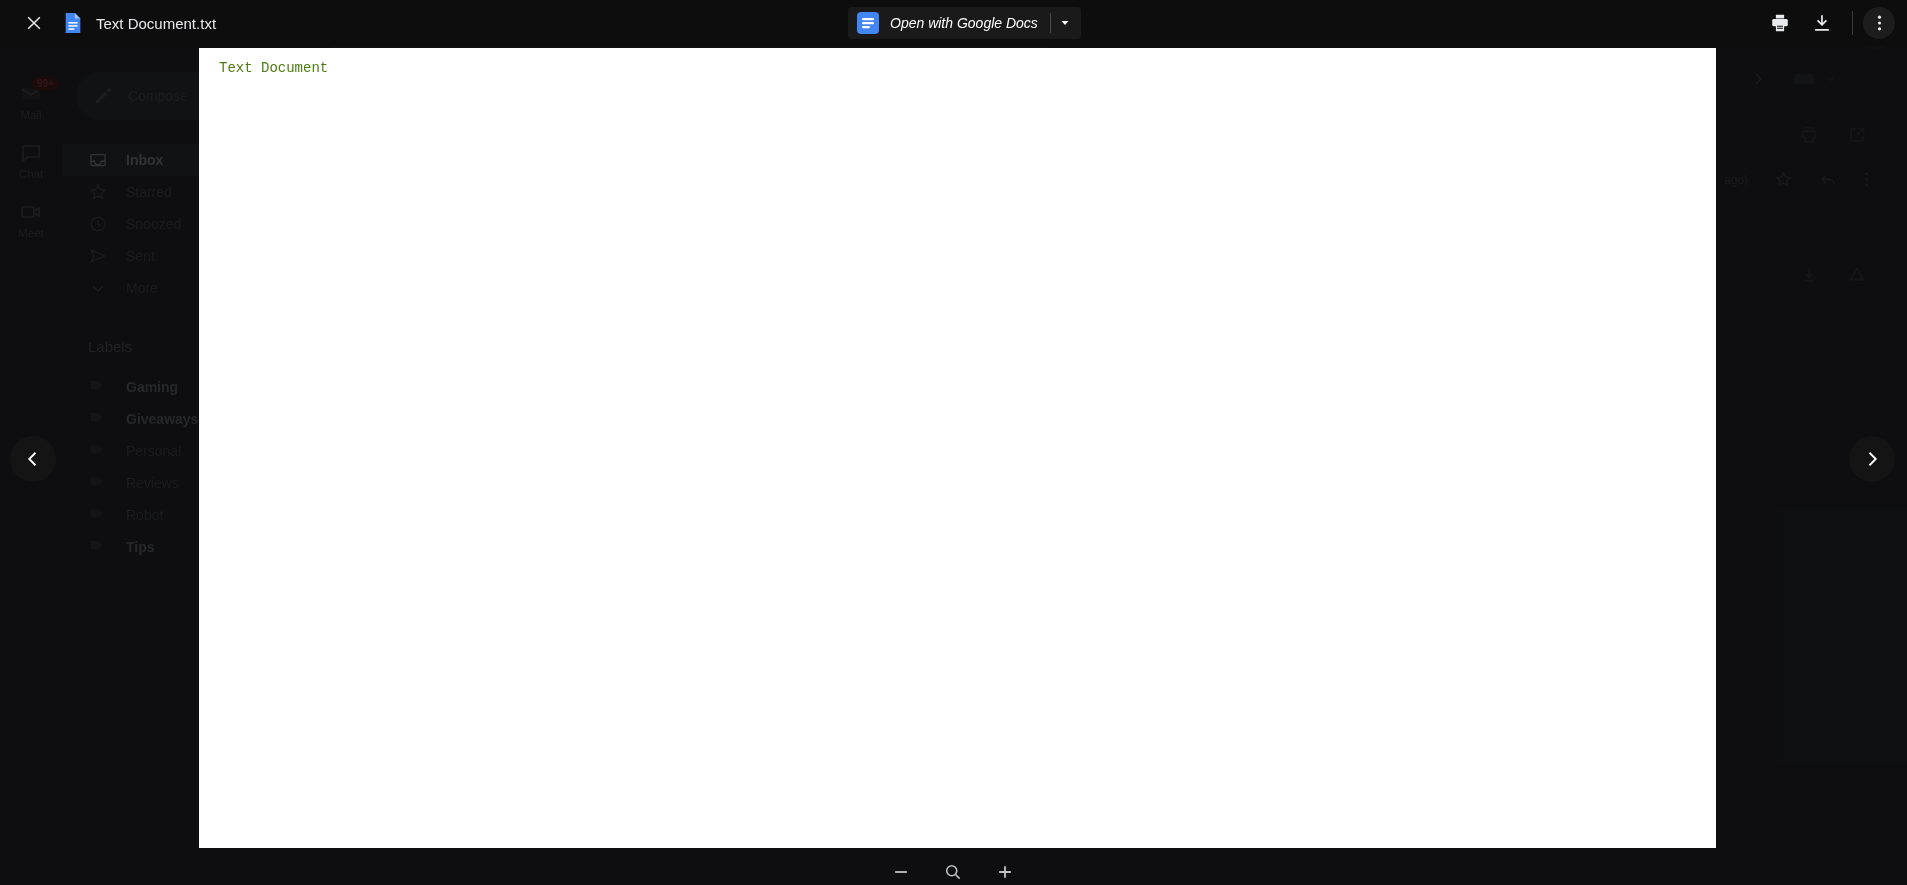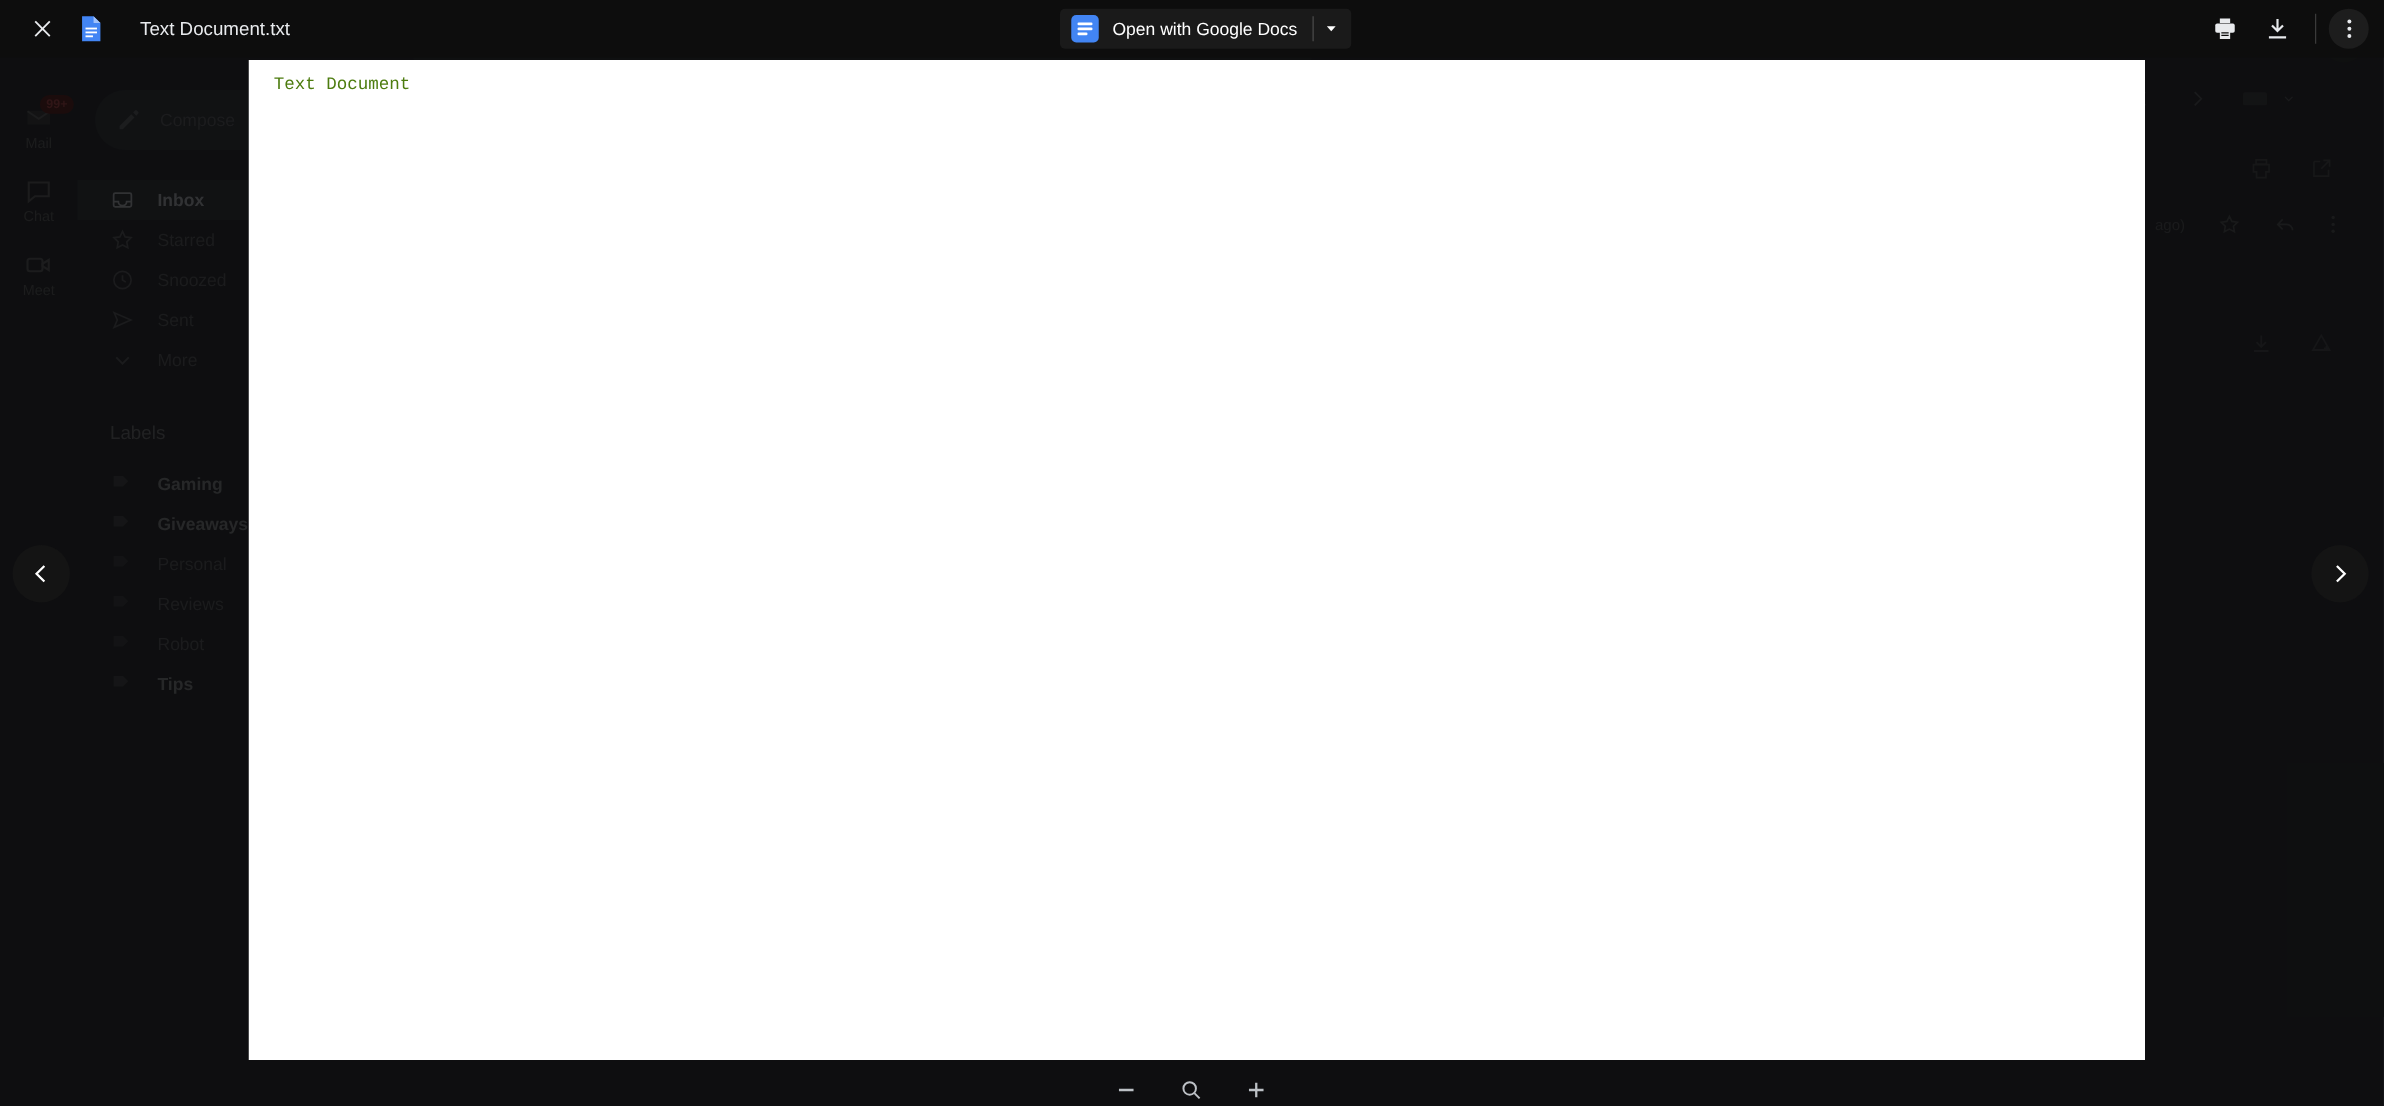--- a/index.html
+++ b/index.html
@@ -118,26 +118,26 @@
   
   #overlay { position: absolute; inset: 0; }
   .ov-topbar {
     position: absolute; top: 0; left: 0; right: 0; height: 46px;
     background: #0d0d0d; display: flex; align-items: center;
   }
   .ov-close { margin-left: 14px; width: 40px; height: 40px;
     display: flex; align-items: center; justify-content: center; }
   .ov-fileicon { margin-left: 8px; width: 22px; height: 22px;
     display: flex; align-items: center; justify-content: center; }
-  .ov-filename { margin-left: 28px; color: #e8eaed; font-size: 15px; }
+  .ov-filename { margin-left: 12px; color: #e8eaed; font-size: 15px; }
 
   .ov-open-btn {
     position: absolute; left: 848px; top: 7px; height: 32px;
     background: #1a1a1a; border-radius: 4px;
-    display: flex; align-items: center; padding: 0 2px 0 8px;
+    display: flex; align-items: center; padding: 0 2px 0 8px; font-style: italic;
   }
   .ov-open-btn .lbl { color: #fff; font-size: 14px; margin: 0 12px 0 10px; }
   .ov-open-sep { width: 1px; height: 20px; background: #4a4a4a; }
   .ov-open-caret { width: 28px; height: 32px;
     display: flex; align-items: center; justify-content: center; }
 
   .ov-right {
     position: absolute; right: 12px; top: 0; height: 46px;
     display: flex; align-items: center; gap: 2px;
   }

